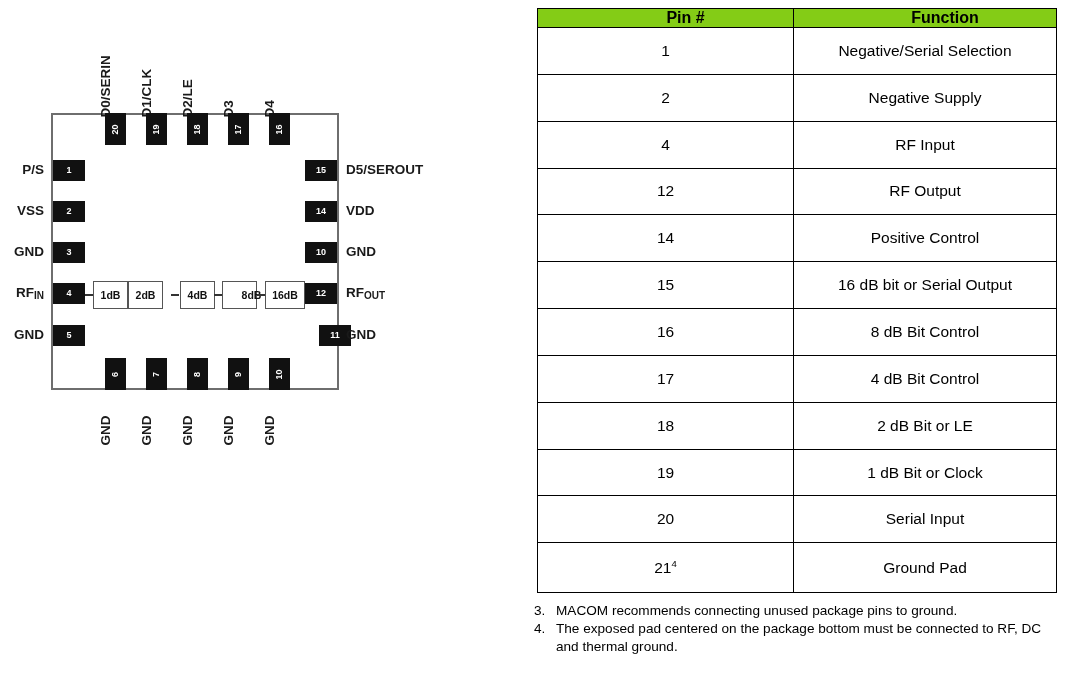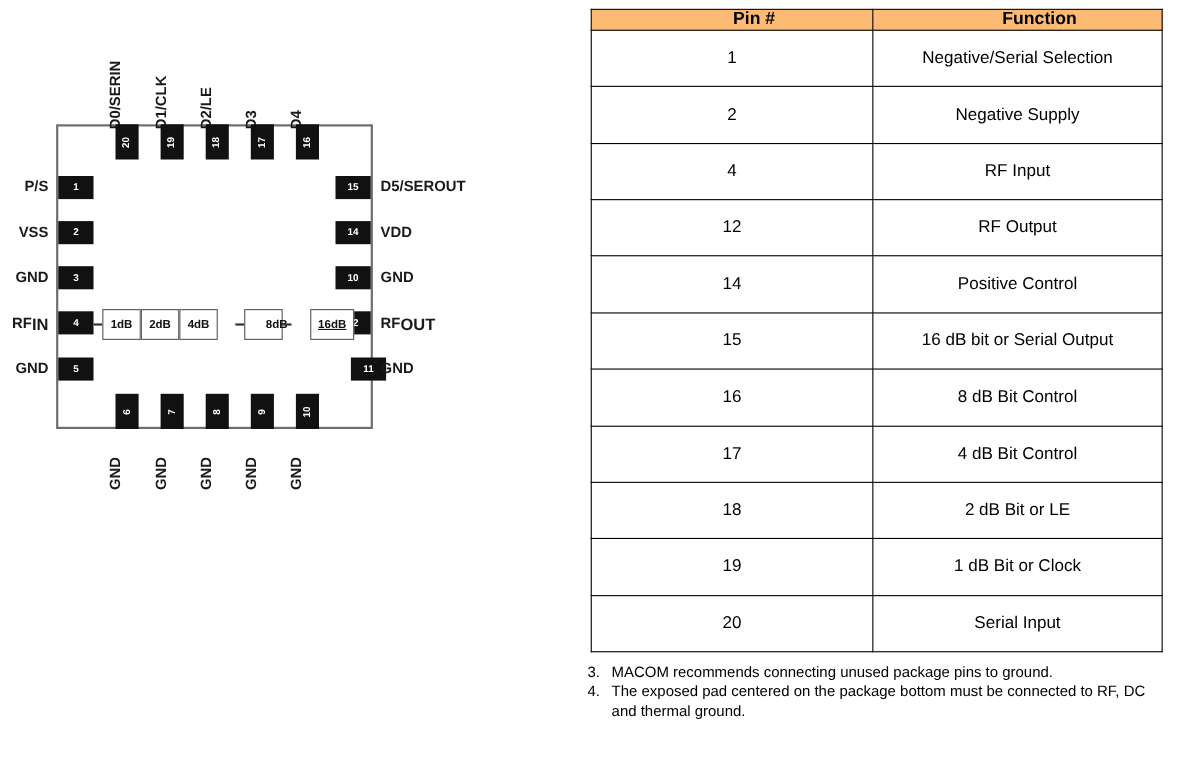--- a/index.html
+++ b/index.html
@@ -30,21 +30,21 @@
   }
 
   .pin-label{
     position:absolute;font-size:13.5px;font-weight:bold;color:#1a1a1a;
     white-space:nowrap;line-height:1;
   }
   .pin-label.left{text-align:right;}
   .pin-label.rot{
     transform-origin:left bottom;transform:rotate(-90deg);
   }
-  .sub{font-size:15px;vertical-align:baseline;position:relative;top:2px;}
+  .sub{font-size:10px;vertical-align:baseline;position:relative;top:2px;}
 
   
   .atten{
     position:absolute;top:281px;width:35px;height:28px;
     border:1.6px solid #555;background:#fff;box-sizing:border-box;
     display:flex;align-items:center;justify-content:center;
     font-size:10.5px;font-weight:bold;color:#111;
   }
   .wire{position:absolute;top:294px;height:1.6px;background:#333;}
 
@@ -55,21 +55,21 @@
     table-layout:fixed;
   }
   table.pin-table th,
   table.pin-table td{
     border:1.4px solid #000;
     text-align:center;vertical-align:middle;
     font-size:15.5px;color:#000;
     padding:0;
   }
   table.pin-table th{
-    background:#fdba74;font-weight:bold;font-size:16px;padding-left:40px;
+    background:#84cc16;font-weight:bold;font-size:16px;padding-left:40px;
   }
   table.pin-table td{font-weight:normal;}
   col.c-pin{width:256px;}
   col.c-func{width:263px;}
   sup.fn{font-size:9.5px;vertical-align:super;}
 
   
   #footnotes{
     position:absolute;left:534px;top:602px;width:520px;
     font-size:13.6px;line-height:1.28;color:#000;
@@ -187,29 +187,29 @@
 
   <div class="wire" style="left:85px;width:8px;"></div>
   <div class="atten" style="left:93px;">
       <span>1dB</span>
     </div>
   <div class="wire" style="left:128px;width:8px;"></div>
   <div class="atten" style="left:128px;">
       <span>2dB</span>
     </div>
   <div class="wire" style="left:171px;width:8px;"></div>
-  <div class="atten" style="left:163px;">
+  <div class="atten" style="left:180px;">
       <span>4dB</span>
     </div>
   <div class="wire" style="left:214px;width:8px;"></div>
   <div class="atten" style="left:222px;padding-left:24px;">
       <span>8dB</span>
     </div>
   <div class="wire" style="left:257px;width:8px;"></div>
-  <div class="atten" style="left:282px;width:40px;text-decoration:underline;">
+  <div class="atten" style="left:265px;width:40px;">
       <span>16dB</span>
     </div>
 </div>
 
 <div id="pin-table-wrap">
   <table class="pin-table">
     <colgroup>
         <col class="c-pin">
         <col class="c-func">
       </colgroup>
@@ -256,20 +256,24 @@
         <td>18</td>
         <td>2 dB Bit or LE</td>
       </tr>
       <tr>
         <td>19</td>
         <td>1 dB Bit or Clock</td>
       </tr>
       <tr>
         <td>20</td>
         <td>Serial Input</td>
+      </tr>
+      <tr>
+        <td><span>21</span><sup class="fn">4</sup></td>
+        <td>Ground Pad</td>
       </tr>
     </tbody>
   </table>
 </div>
 
 <div id="footnotes">
   <div class="fn-row">
     <div class="fn-num">3.</div>
     <div class="fn-txt">MACOM recommends connecting unused package pins to ground.</div>
   </div>

